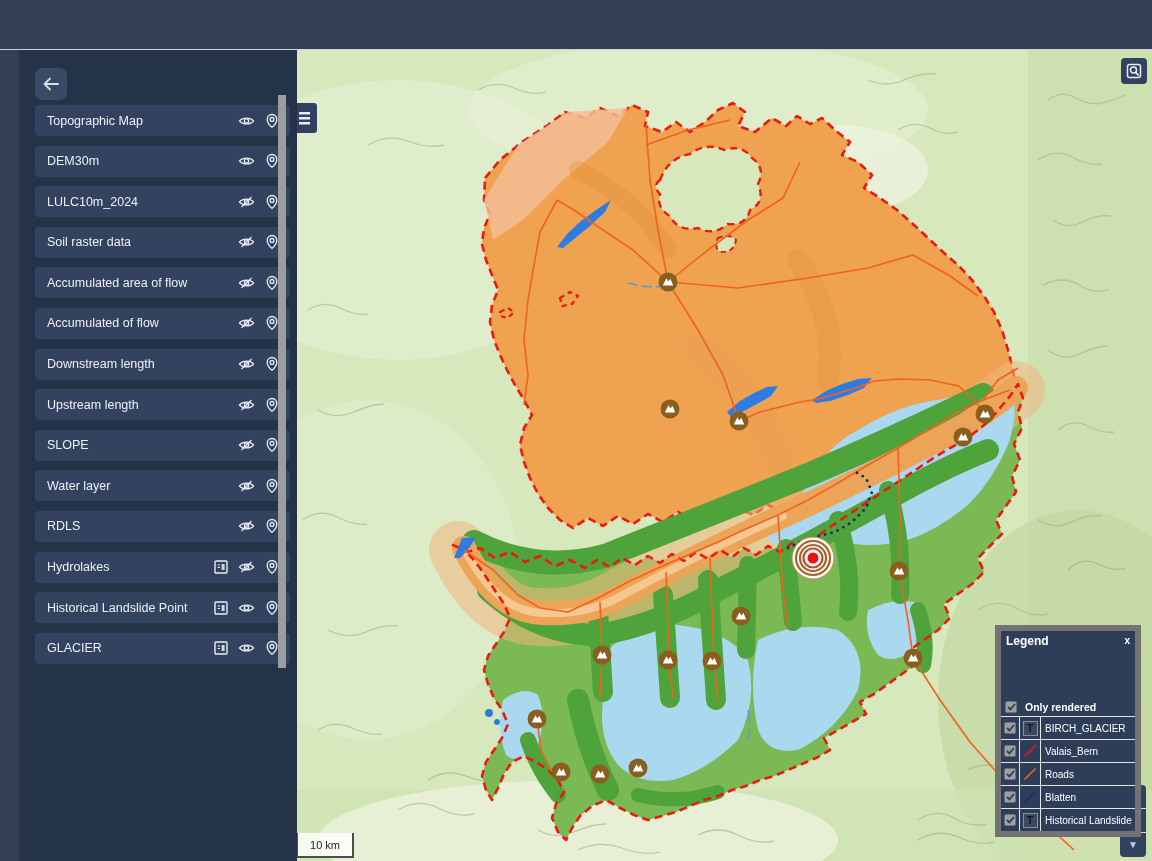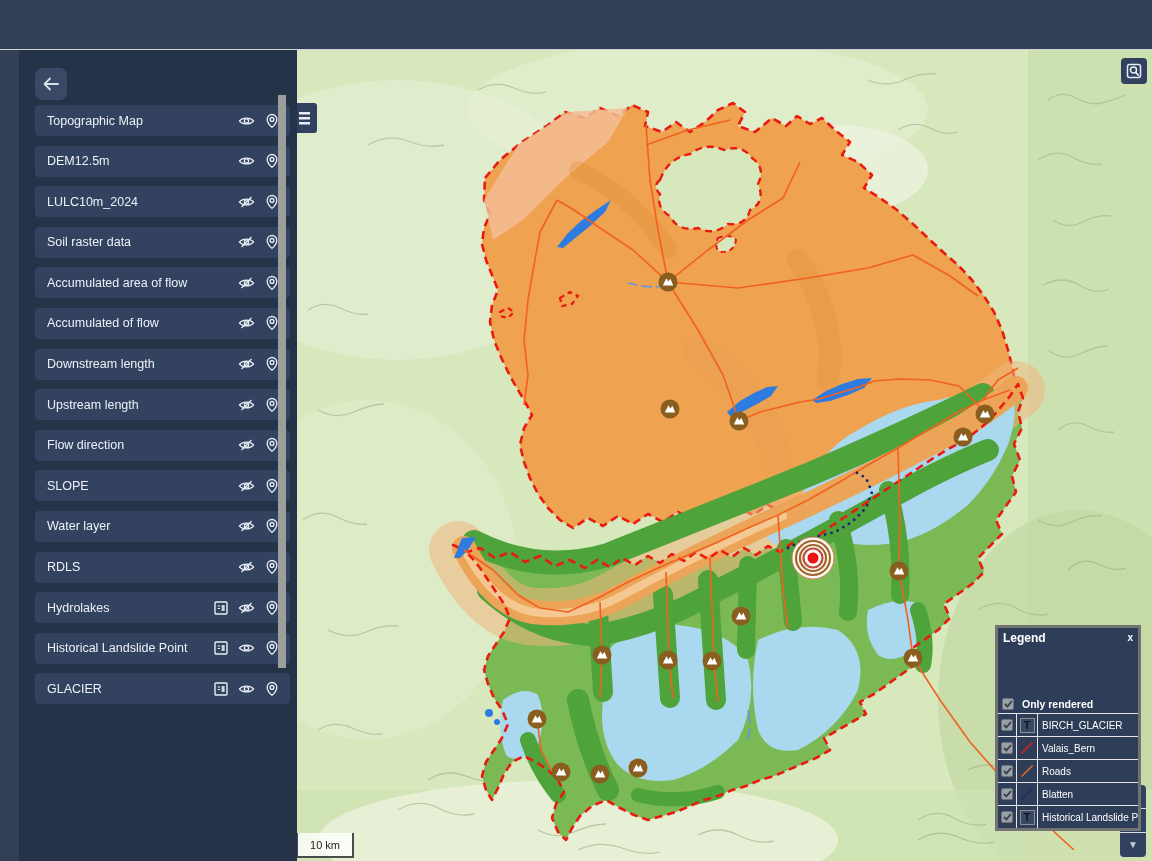--- a/index.html
+++ b/index.html
@@ -26,21 +26,21 @@
 
   .zoomctrl { position:absolute; left:842px; top:735px; width:26px;
     display:flex; flex-direction:column; border-radius:4px; overflow:hidden; }
   .zoomctrl button { width:26px; height:24px; background:#31415f; border:none;
     border-bottom:1px solid #d7dce3; color:#e8edf5; font-size:15px; line-height:1;
     cursor:pointer; font-family:"Liberation Sans",sans-serif; }
   .zoomctrl button:last-child { border-bottom:none; font-size:10px; color:#c6cdd8; }
 
   
   .legend { position:absolute; left:717px; top:575px; width:146px;
-    background:#2e3e59; color:#fff; border:3px solid #737373; z-index:10; }
+    background:#2e3e59; color:#fff; border:6px solid #737373; z-index:10; }
   .lg-title { height:19px; display:flex; align-items:center; padding:0 5px;
     font-size:12px; font-weight:bold; }
   .lg-close { margin-left:auto; font-size:10px; font-weight:bold; cursor:pointer; line-height:1; }
   .lg-only { height:18px; display:flex; align-items:center; gap:8px; padding:0 4px;
     font-size:10.5px; font-weight:bold;margin-top:48px; }
   .lg-row { display:flex; align-items:stretch; border-top:1px solid #e6e6e6; height:23px; }
   .lg-cell { display:flex; align-items:center; justify-content:center; }
   .lg-check { width:19px; border-right:1px solid #e6e6e6; }
   .lg-sym { width:21px; border-right:1px solid #e6e6e6; }
   .lg-label { flex:1; justify-content:flex-start; padding-left:4px;
@@ -389,21 +389,21 @@
 
       <span>
         <svg width="16" height="16" viewBox="0 0 16 16">
           <path d="M8,1.5 C5.2,1.5 3.2,3.7 3.2,6.4 C3.2,9.9 8,14.4 8,14.4 C8,14.4 12.8,9.9 12.8,6.4 C12.8,3.7 10.8,1.5 8,1.5 Z" fill="none" stroke="#e8edf5" stroke-width="1.3"></path>
           <circle cx="8" cy="6.4" r="1.9" fill="none" stroke="#e8edf5" stroke-width="1.3"></circle>
         </svg>
       </span>
     </span>
   </div>
       <div class="layer-row">
-    <span class="layer-label">DEM12.5m</span>
+    <span class="layer-label">DEM30m</span>
     <span class="row-icons">
 
       <span>
         <svg width="17" height="16" viewBox="0 0 17 16">
           <path d="M1.5,8 C4.5,4.2 12.5,4.2 15.5,8 C12.5,11.8 4.5,11.8 1.5,8 Z" fill="none" stroke="#e8edf5" stroke-width="1.3"></path>
           <circle cx="8.5" cy="8" r="2.1" fill="none" stroke="#e8edf5" stroke-width="1.3"></circle>
         </svg>
       </span>
 
       <span>
@@ -504,39 +504,20 @@
       <span>
         <svg width="16" height="16" viewBox="0 0 16 16">
           <path d="M8,1.5 C5.2,1.5 3.2,3.7 3.2,6.4 C3.2,9.9 8,14.4 8,14.4 C8,14.4 12.8,9.9 12.8,6.4 C12.8,3.7 10.8,1.5 8,1.5 Z" fill="none" stroke="#e8edf5" stroke-width="1.3"></path>
           <circle cx="8" cy="6.4" r="1.9" fill="none" stroke="#e8edf5" stroke-width="1.3"></circle>
         </svg>
       </span>
     </span>
   </div>
       <div class="layer-row">
     <span class="layer-label">Upstream length</span>
-    <span class="row-icons">
-
-      <span>
-        <svg width="17" height="16" viewBox="0 0 17 16">
-          <path d="M1.5,8 C4.5,4.2 12.5,4.2 15.5,8 C12.5,11.8 4.5,11.8 1.5,8 Z" fill="none" stroke="#e8edf5" stroke-width="1.3"></path>
-          <circle cx="8.5" cy="8" r="2.1" fill="none" stroke="#e8edf5" stroke-width="1.3"></circle>
-          <path d="M3.5,13 L13.5,3" stroke="#e8edf5" stroke-width="1.3"></path>
-        </svg>
-      </span>
-      <span>
-        <svg width="16" height="16" viewBox="0 0 16 16">
-          <path d="M8,1.5 C5.2,1.5 3.2,3.7 3.2,6.4 C3.2,9.9 8,14.4 8,14.4 C8,14.4 12.8,9.9 12.8,6.4 C12.8,3.7 10.8,1.5 8,1.5 Z" fill="none" stroke="#e8edf5" stroke-width="1.3"></path>
-          <circle cx="8" cy="6.4" r="1.9" fill="none" stroke="#e8edf5" stroke-width="1.3"></circle>
-        </svg>
-      </span>
-    </span>
-  </div>
-      <div class="layer-row">
-    <span class="layer-label">Flow direction</span>
     <span class="row-icons">
 
       <span>
         <svg width="17" height="16" viewBox="0 0 17 16">
           <path d="M1.5,8 C4.5,4.2 12.5,4.2 15.5,8 C12.5,11.8 4.5,11.8 1.5,8 Z" fill="none" stroke="#e8edf5" stroke-width="1.3"></path>
           <circle cx="8.5" cy="8" r="2.1" fill="none" stroke="#e8edf5" stroke-width="1.3"></circle>
           <path d="M3.5,13 L13.5,3" stroke="#e8edf5" stroke-width="1.3"></path>
         </svg>
       </span>
       <span>

